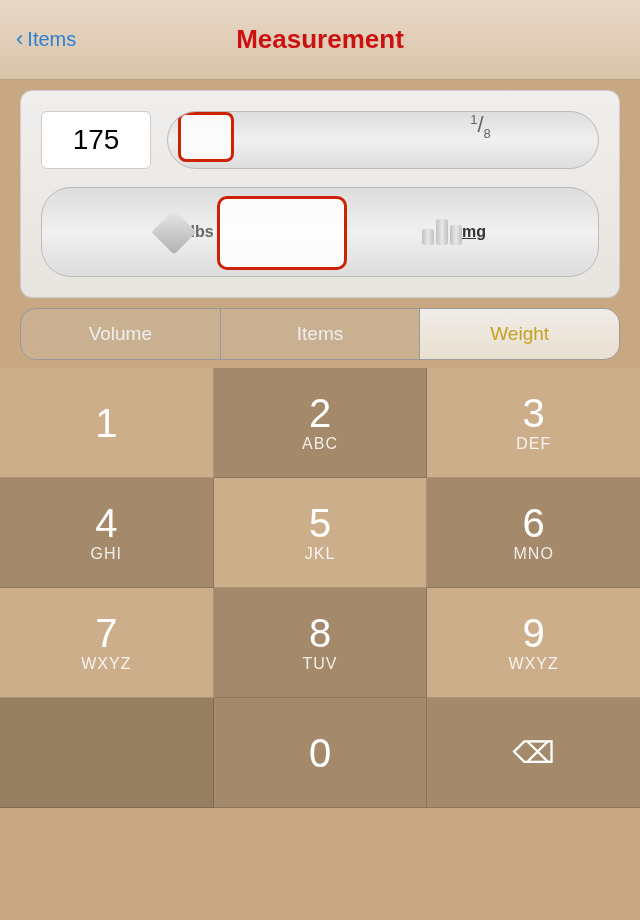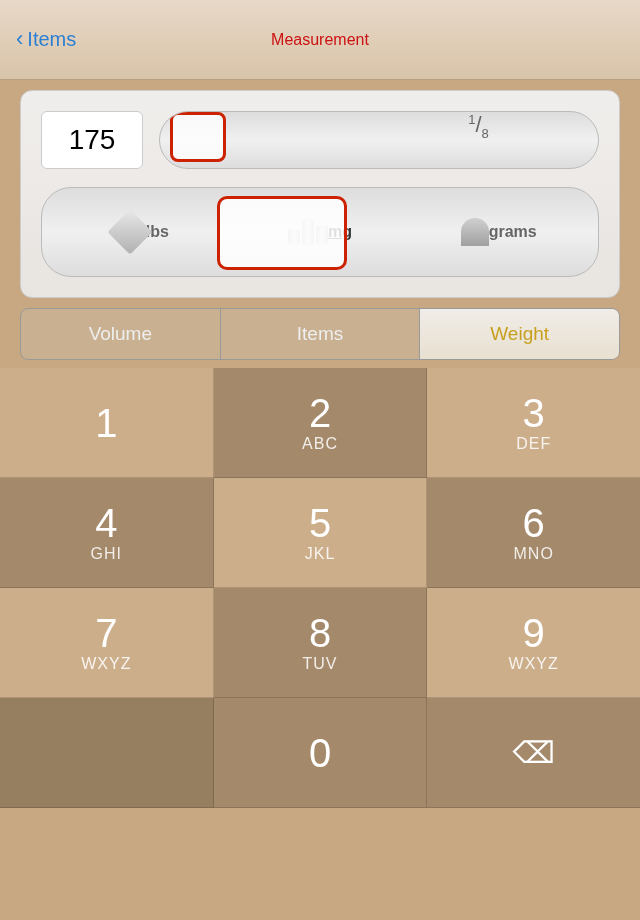--- a/index.html
+++ b/index.html
@@ -34,22 +34,22 @@
       cursor: pointer;
     }
 
     #done-chevron {
       font-size: 22px;
       color: #2b7fd4;
       margin-top: -2px;
     }
 
     #header-title {
-      font-size: 16px;
-      font-weight: normal;
+      font-size: 26px;
+      font-weight: bold;
       color: #cc1111;
     }
 
     
     #measurement-panel {
       background: linear-gradient(to bottom, #f0eeec, #e8e4e0);
       margin: 10px 20px;
       border-radius: 12px;
       padding: 20px;
       border: 1px solid #ccc;
@@ -60,21 +60,21 @@
       display: flex;
       align-items: center;
       gap: 16px;
       margin-bottom: 18px;
     }
 
     #number-input-box {
       background: white;
       border: 1px solid #ccc;
       border-radius: 6px;
-      width: 102px;
+      width: 110px;
       height: 58px;
       display: flex;
       align-items: center;
       justify-content: center;
       font-size: 28px;
       font-weight: 400;
       color: #000;
     }
 
     #fraction-picker {
@@ -170,21 +170,21 @@
     .unit-item.selected .unit-label {
       color: #333;
       text-decoration: underline;
     }
 
     
     #tab-bar {
       margin: 10px 20px 8px 20px;
       display: flex;
       border: 1px solid #999;
-      border-radius: 8px;
+      border-radius: 16px;
       overflow: hidden;
       background: #c8b090;
     }
 
     .tab-item {
       flex: 1;
       height: 50px;
       display: flex;
       align-items: center;
       justify-content: center;
@@ -343,26 +343,20 @@
         <div class="unit-icon">
           <div class="mg-icon">
             <div class="cylinder short"></div>
             <div class="cylinder tall"></div>
             <div class="cylinder"></div>
           </div>
         </div>
         <span class="unit-label">mg</span>
       </div>
 
-      <div class="unit-item">
-        <div class="unit-icon">
-          <div class="grams-icon"></div>
-        </div>
-        <span class="unit-label">grams</span>
-      </div>
     </div>
   </div>
 </div>
 
 <div id="tab-bar">
   <div class="tab-item inactive">
     <span>Volume</span>
   </div>
   <div class="tab-item inactive">
     <span>Items</span>

